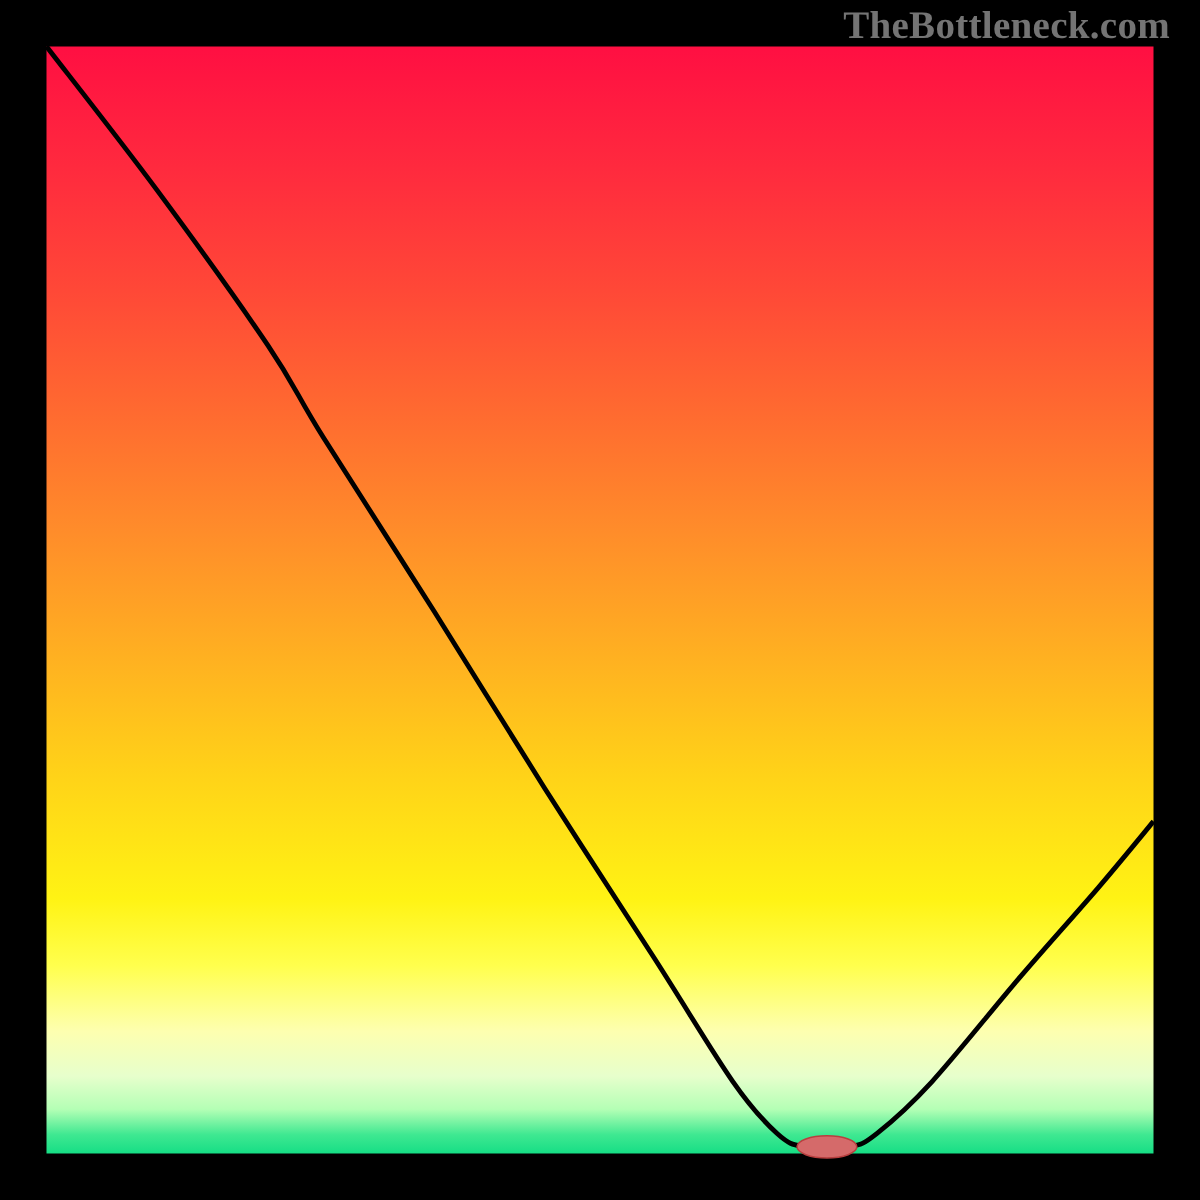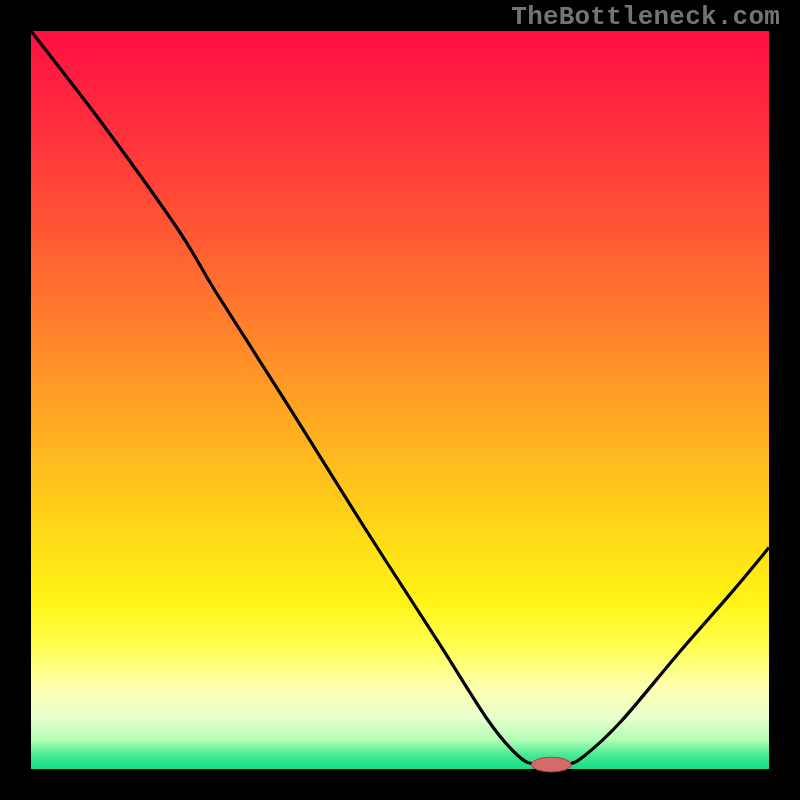--- a/index.html
+++ b/index.html
@@ -13,21 +13,21 @@
   .frame {
     position: relative;
     width: 800px;
     height: 800px;
     background: #000;
   }
   .watermark {
     position: absolute;
     top: 2px;
     right: 20px;
-    font-family: Liberation Mono, monospace;
+    font-family: Liberation Serif, serif;
     font-size: 26px;
     font-weight: 600;
     color: #747474;
     letter-spacing: 0.2px;
     z-index: 10;
   }
   svg {
     position: absolute;
     top: 0;
     left: 0;

